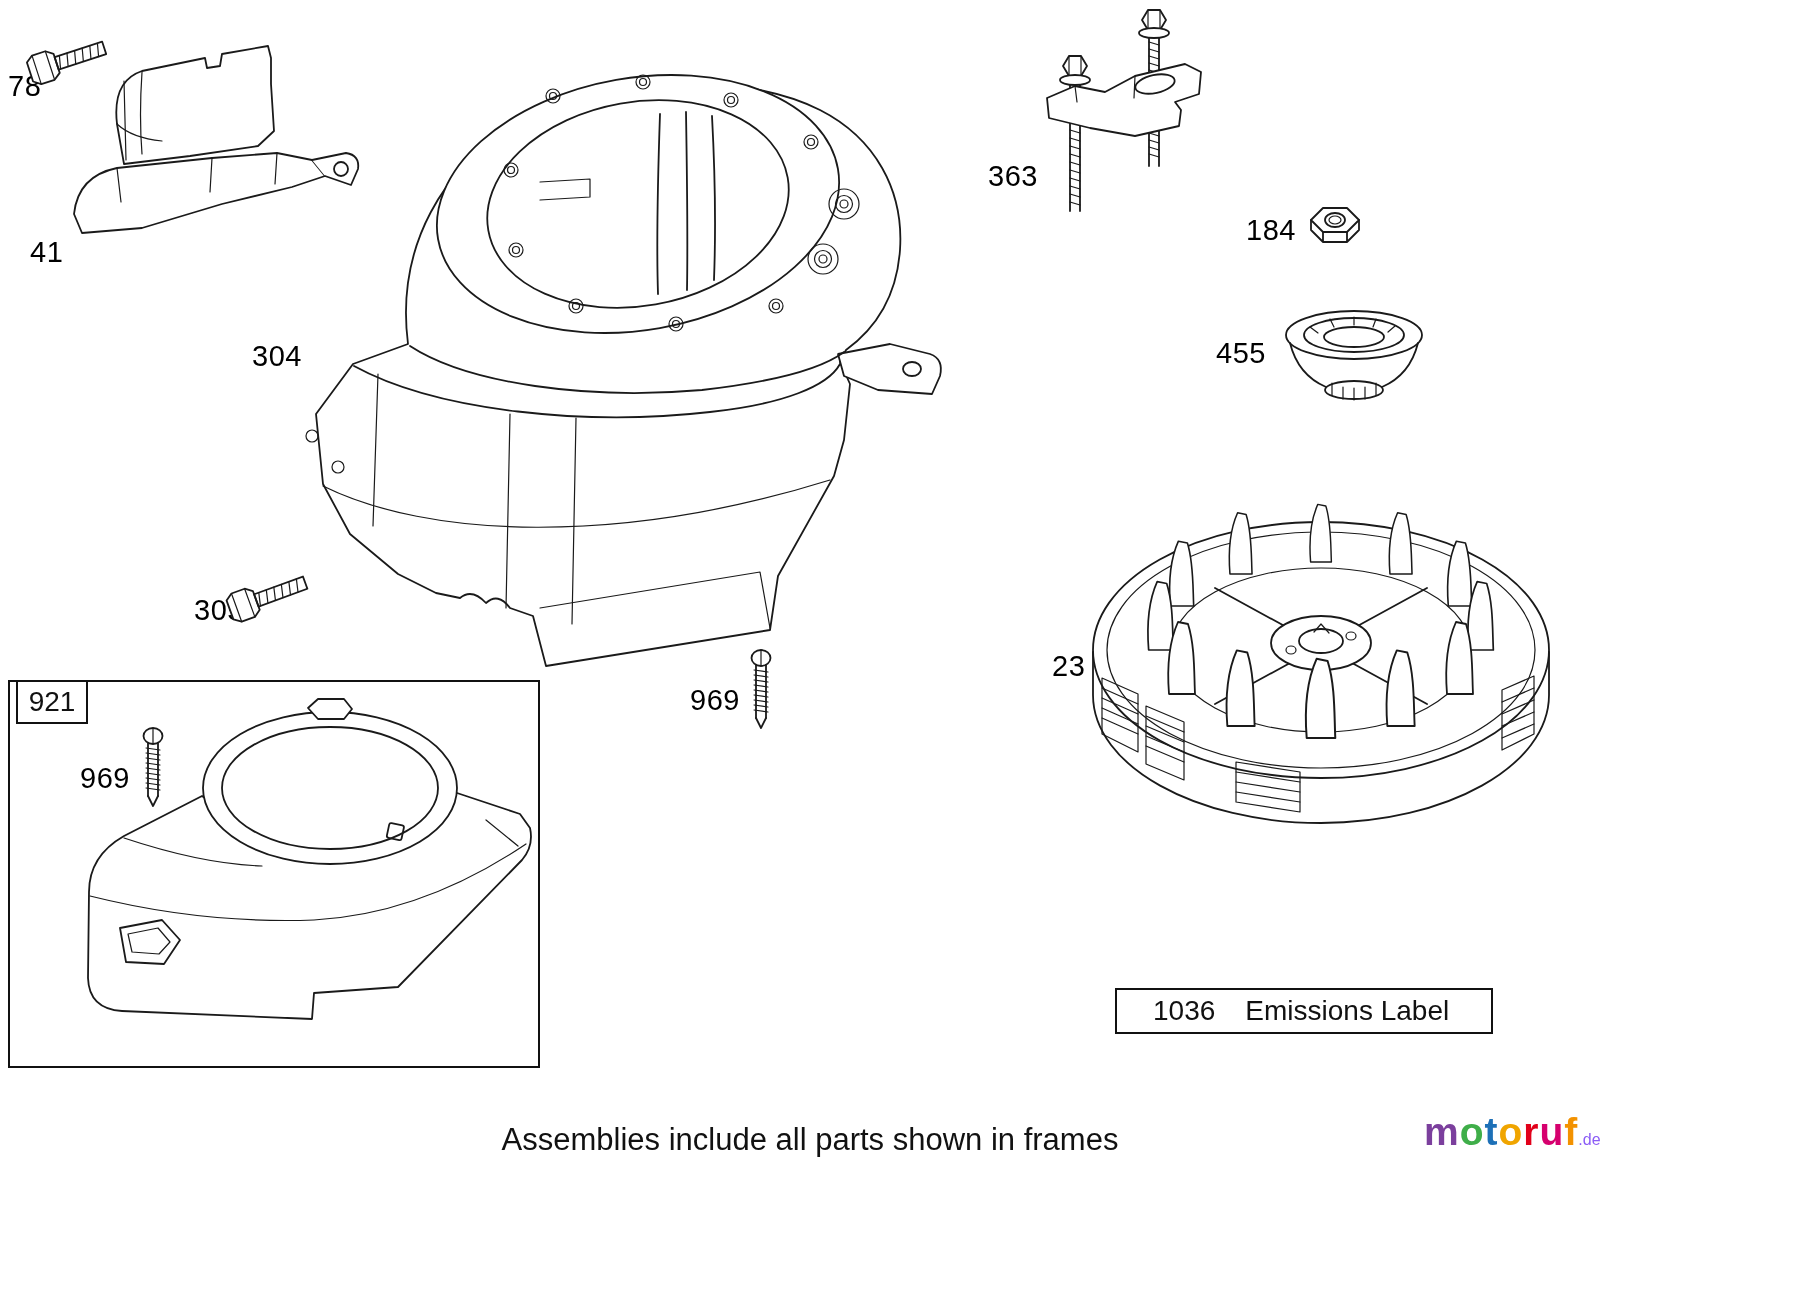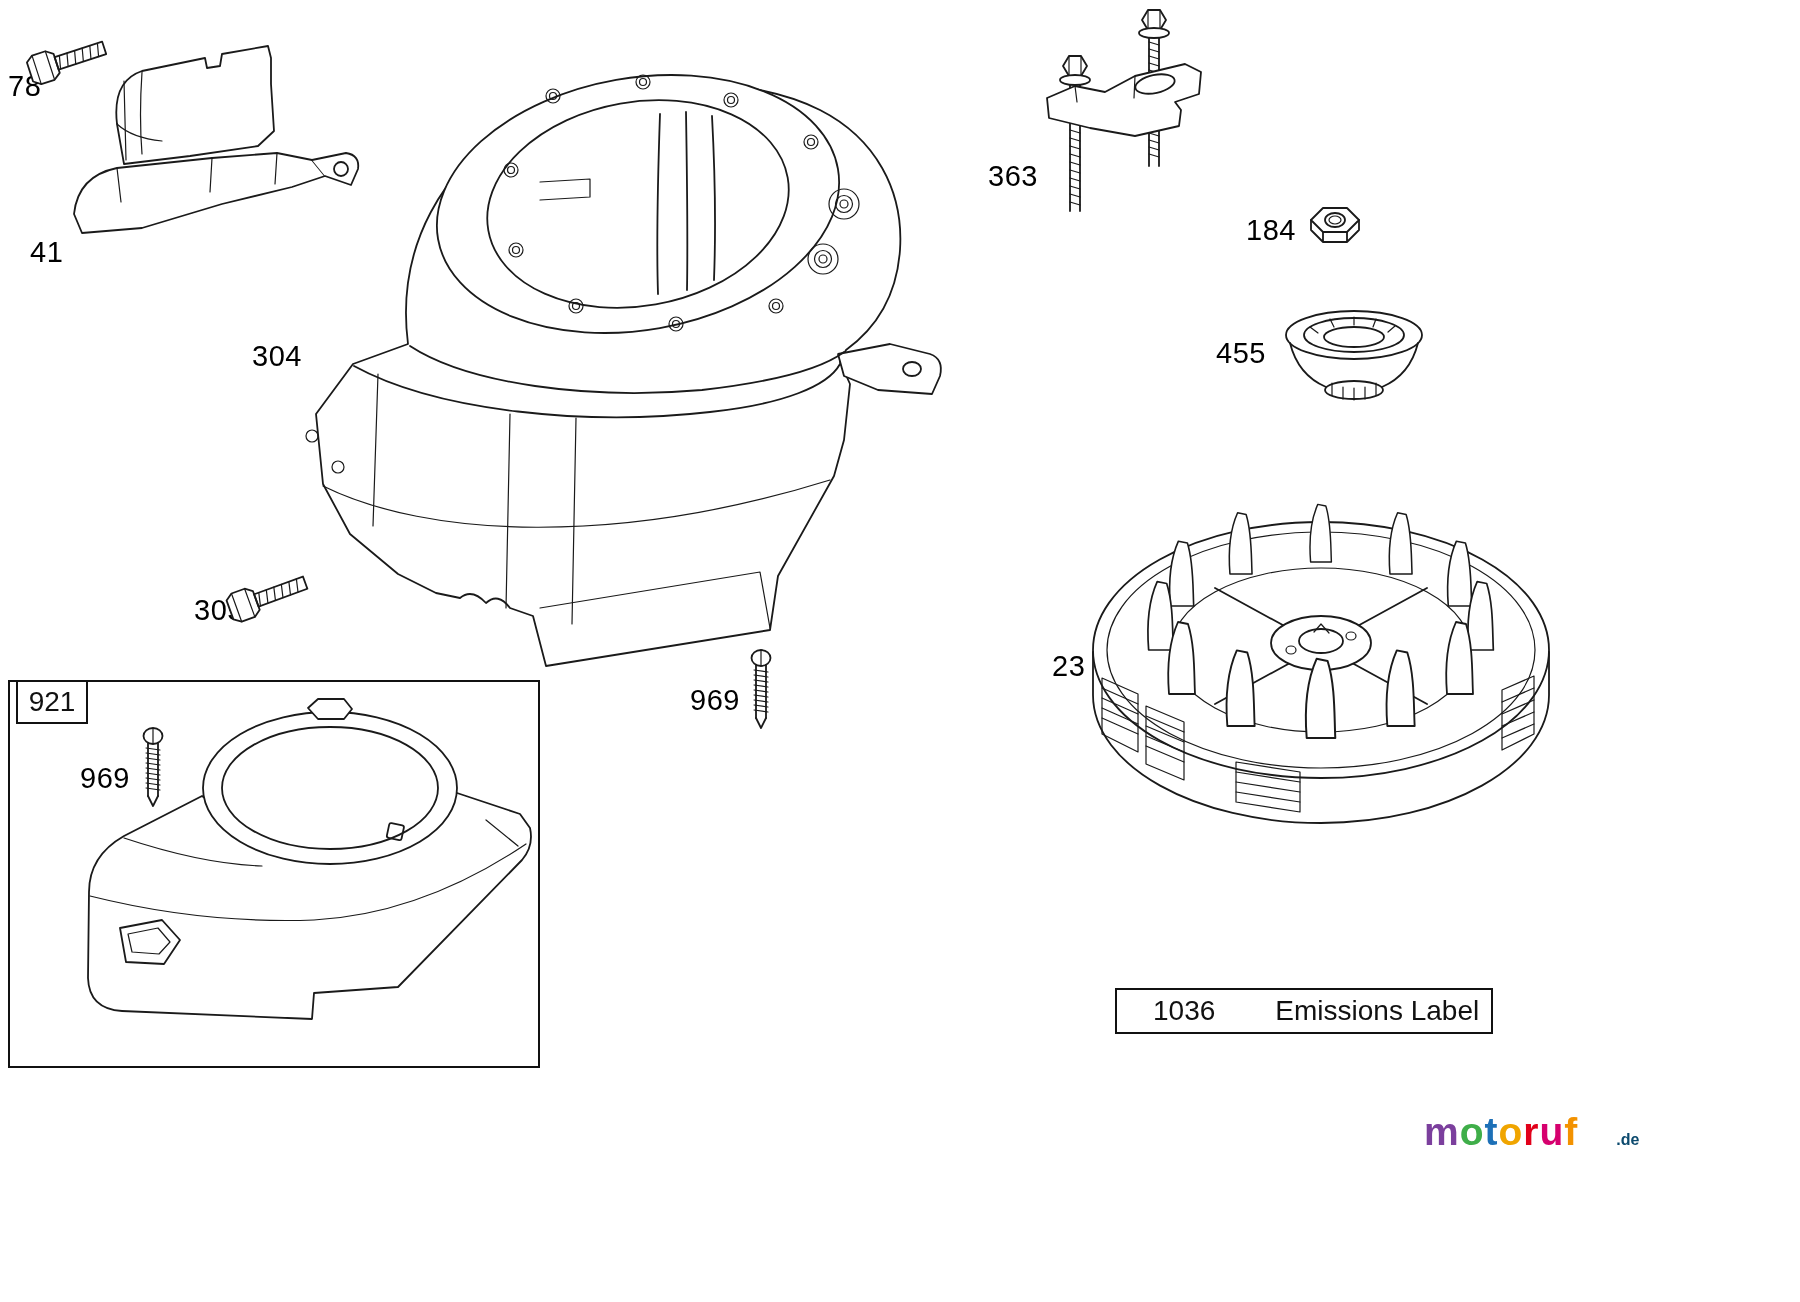--- a/index.html
+++ b/index.html
@@ -38,21 +38,21 @@
     display: flex; align-items: center; justify-content: center;
     font-size: 28px;
     margin-left: 8px;
   }
   .emissions-box {
     position: absolute;
     left: 1115px; top: 988px;
     width: 378px; height: 46px;
     border: 2px solid #111;
     display: flex; align-items: center;
-    padding-left: 36px; gap: 60px;
+    padding-left: 36px; gap: 30px;
     font-size: 28px;
     background: #fff;
   }
   .caption {
     position: absolute;
     left: 380px; top: 1122px;
     width: 860px;
     text-align: center;
     font-size: 31px;
     color: #111;
@@ -60,24 +60,23 @@
   .logo {
     position: absolute;
     left: 1424px; top: 1110px;
     font-size: 39px;
     font-weight: bold;
     letter-spacing: 1px;
     white-space: nowrap;
   }
   .logo .suffix {
     font-size: 16px;
-    font-weight: bold;
-    color: #0c4a6e;
+    font-weight: normal;
+    color: #8b5cf6;
     letter-spacing: 0;
-    margin-left: 38px;
   }
 </style>
 </head>
 <body>
 
 <div id="stage">
 
   <div class="plabel" style="left:8px; top:70px;">78</div>
   <div class="plabel" style="left:30px; top:236px;">41</div>
   <div class="plabel" style="left:252px; top:340px;">304</div>
@@ -278,18 +277,19 @@
     <path class="ln thin" d="M46,238 L76,232 L88,246 L77,258 L50,256 Z"></path>
     <rect class="ln" x="306" y="128" width="15" height="15" rx="2" transform="rotate(12 313 135)"></rect>
     <path class="ln thin" d="M404,124 L436,150"></path>
   </svg>
 
   <div class="emissions-box">
     <span>1036</span>
     <span>Emissions Label</span>
   </div>
 
+  <div class="caption">Assemblies include all parts shown in frames</div>
 
   <div class="logo">
     <span><span style="color: rgb(123, 63, 157);">m</span><span style="color: rgb(63, 174, 73);">o</span><span style="color: rgb(29, 112, 183);">t</span><span style="color: rgb(240, 165, 0);">o</span><span style="color: rgb(226, 0, 26);">r</span><span style="color: rgb(214, 0, 110);">u</span><span style="color: rgb(243, 146, 0);">f</span></span><span class="suffix">.de</span>
   </div>
 
 </div>
 
 </body></html>

